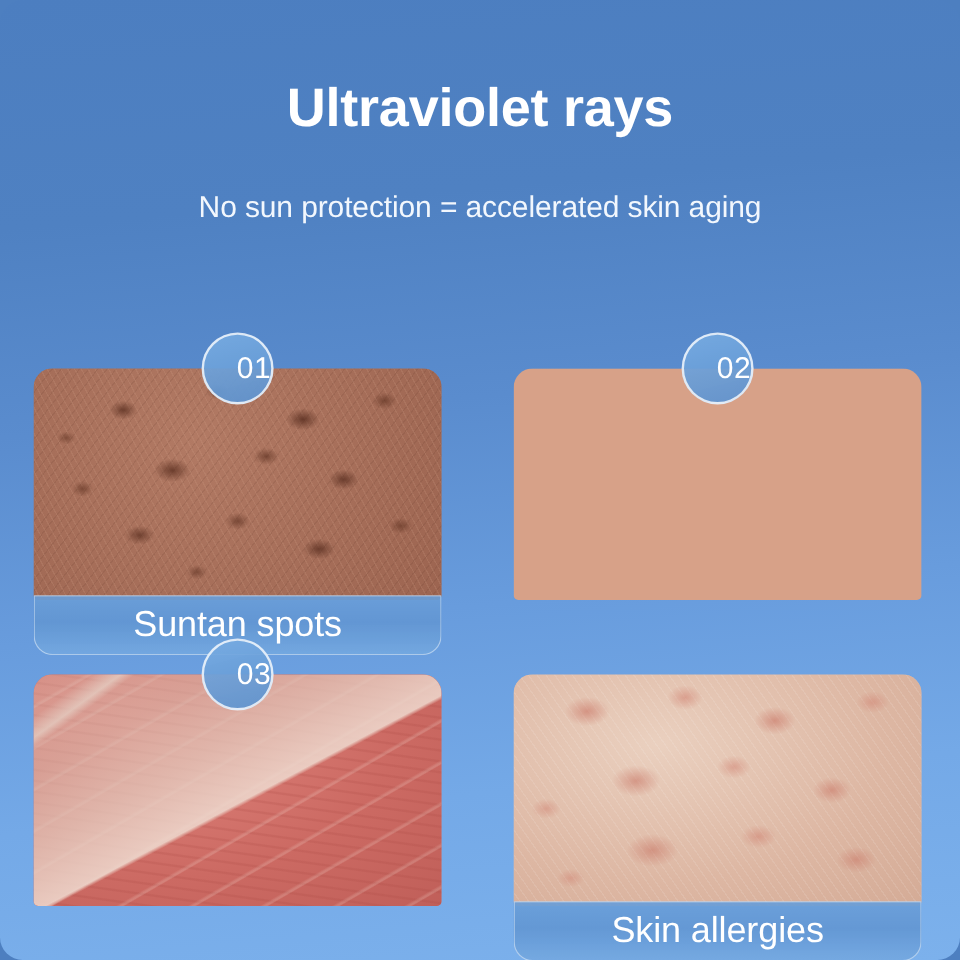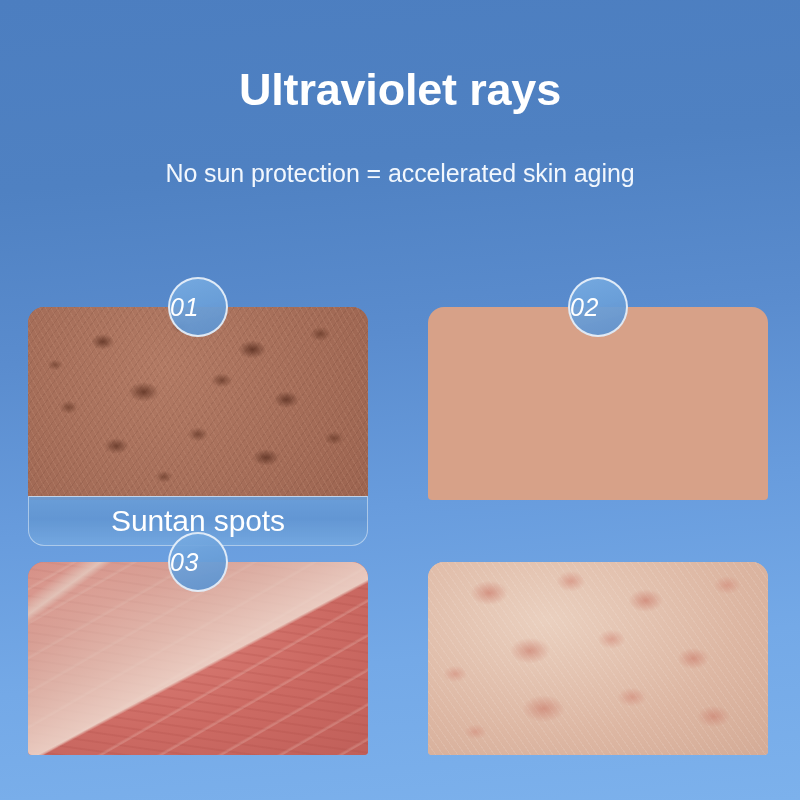--- a/index.html
+++ b/index.html
@@ -19,20 +19,21 @@
     width: 800px;
     height: 800px;
     background: linear-gradient(175deg,
         #4c7ec0 0%,
         #4f81c2 22%,
         #5a8cce 42%,
         #689cdd 62%,
         #74a9e7 80%,
         #7cb1ec 100%);
     overflow: hidden;
+    border-radius: 19px;
   }
 
   
   .header {
     position: absolute;
     top: 0;
     left: 0;
     width: 800px;
     padding-top: 60px;
     text-align: center;
@@ -180,23 +181,22 @@
     left: 50%;
     transform: translateX(-50%);
     width: 60px;
     height: 60px;
     border-radius: 50%;
     border: 2px solid rgba(255,255,255,0.78);
     background: linear-gradient(165deg, rgba(120,172,226,0.92) 0%, rgba(93,146,206,0.94) 100%);
     box-sizing: border-box;
     display: flex;
     align-items: center;
-    justify-content: flex-start;
+    justify-content: flex-end;
     z-index: 3;
-    font-style: italic;
   }
   .badge-text {
     color: #ffffff;
     font-size: 25px;
     font-weight: 400;
     letter-spacing: 0.5px;
     line-height: 1;
   }
 
   
@@ -268,16 +268,19 @@
       </div>
       <div class="badge">
         <span class="badge-text">03</span>
       </div>
     </div>
 
     <div class="card">
       <div class="photo">
         <div class="photo-inner tex-allergy"></div>
       </div>
+      <div class="caption">
+        <span class="caption-text">Skin allergies</span>
+      </div>
     </div>
 
   </div>
 </div>
 
 </body></html>

